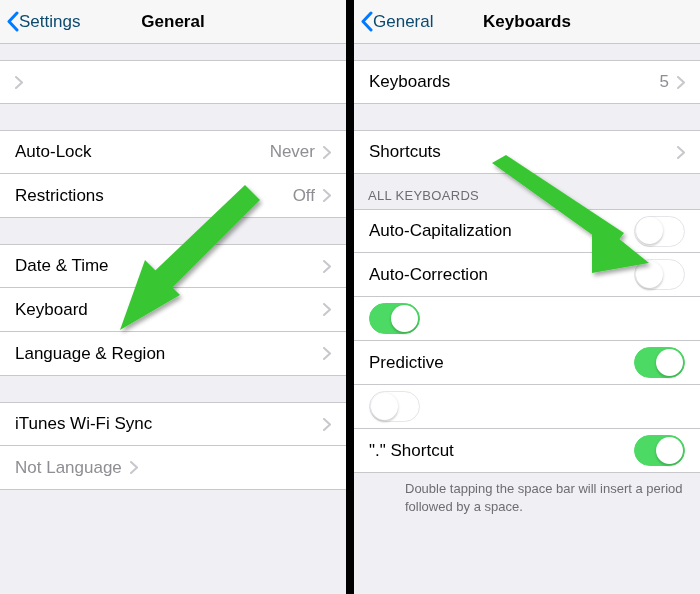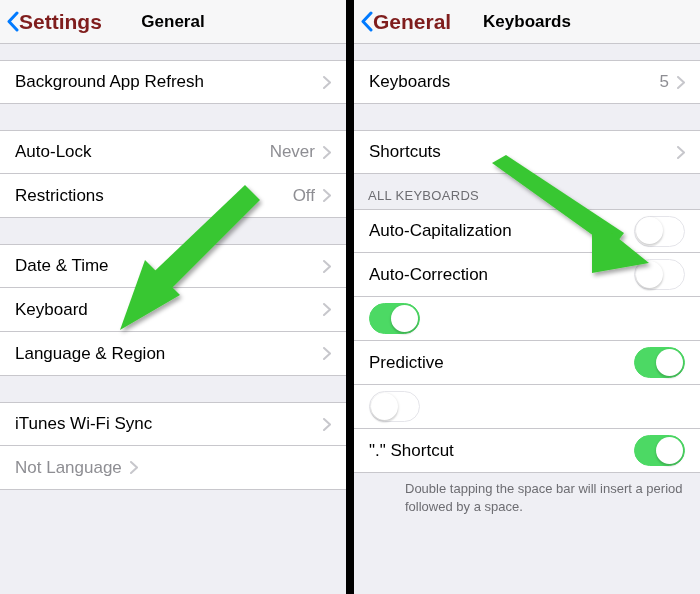--- a/index.html
+++ b/index.html
@@ -1,21 +1,21 @@
 <!DOCTYPE html>
 <html><head>
   <meta charset="utf-8">
   <style>
     * { margin: 0; padding: 0; box-sizing: border-box; font-family: -apple-system, "Helvetica Neue", Arial, sans-serif; }
     body { width: 700px; height: 594px; display: flex; background: #000; }
     .panel { flex: 1; background: #efeff4; display: flex; flex-direction: column; overflow: hidden; position: relative; }
     .panel-left { border-right: 4px solid #000; }
     .panel-right { border-left: 4px solid #000; }
     .header { height: 44px; background: #f7f7f8; border-bottom: 0.5px solid #c8c7cc; display: flex; align-items: center; position: relative; }
-    .back { display: flex; align-items: center; color: #7f1d1d; font-size: 21px; padding-left: 6px; cursor: pointer; font-weight: bold; }
+    .back { display: flex; align-items: center; color: #0c4a6e; font-size: 17px; padding-left: 6px; cursor: pointer; }
     .back-chevron { display: inline-block; }
     .back-chevron svg { display: block; }
     .title { position: absolute; left: 0; right: 0; text-align: center; font-size: 17px; font-weight: 600; color: #000; pointer-events: none; }
     .list { flex: 1; overflow-y: hidden; }
     .group-gap { height: 26px; }
     .group-gap-small { height: 16px; }
     .row { background: #fff; min-height: 44px; display: flex; align-items: center; padding: 0 15px; font-size: 17px; color: #000; border-bottom: 0.5px solid #c8c7cc; position: relative; cursor: pointer; }
     .row:first-child, .group-first { border-top: 0.5px solid #c8c7cc; }
     .row .label { flex: 1; }
     .row .value { color: #8e8e93; margin-right: 8px; }
@@ -41,21 +41,20 @@
           </svg>
       </span>
       <span>Settings</span>
     </div>
     <div class="title">General</div>
   </div>
 
   <div class="list">
     <div class="group-gap-small"></div>
     <div class="row group-first">
-      <span class="label">Background App Refresh</span>
       <span class="chev">
           <svg width="8" height="13">
             <polyline points="1,1 7,6.5 1,12" fill="none" stroke="#c7c7cc" stroke-width="2" stroke-linecap="round"></polyline>
           </svg>
         </span>
     </div>
 
     <div class="group-gap"></div>
     <div class="row group-first">
       <span class="label">Auto-Lock</span>

